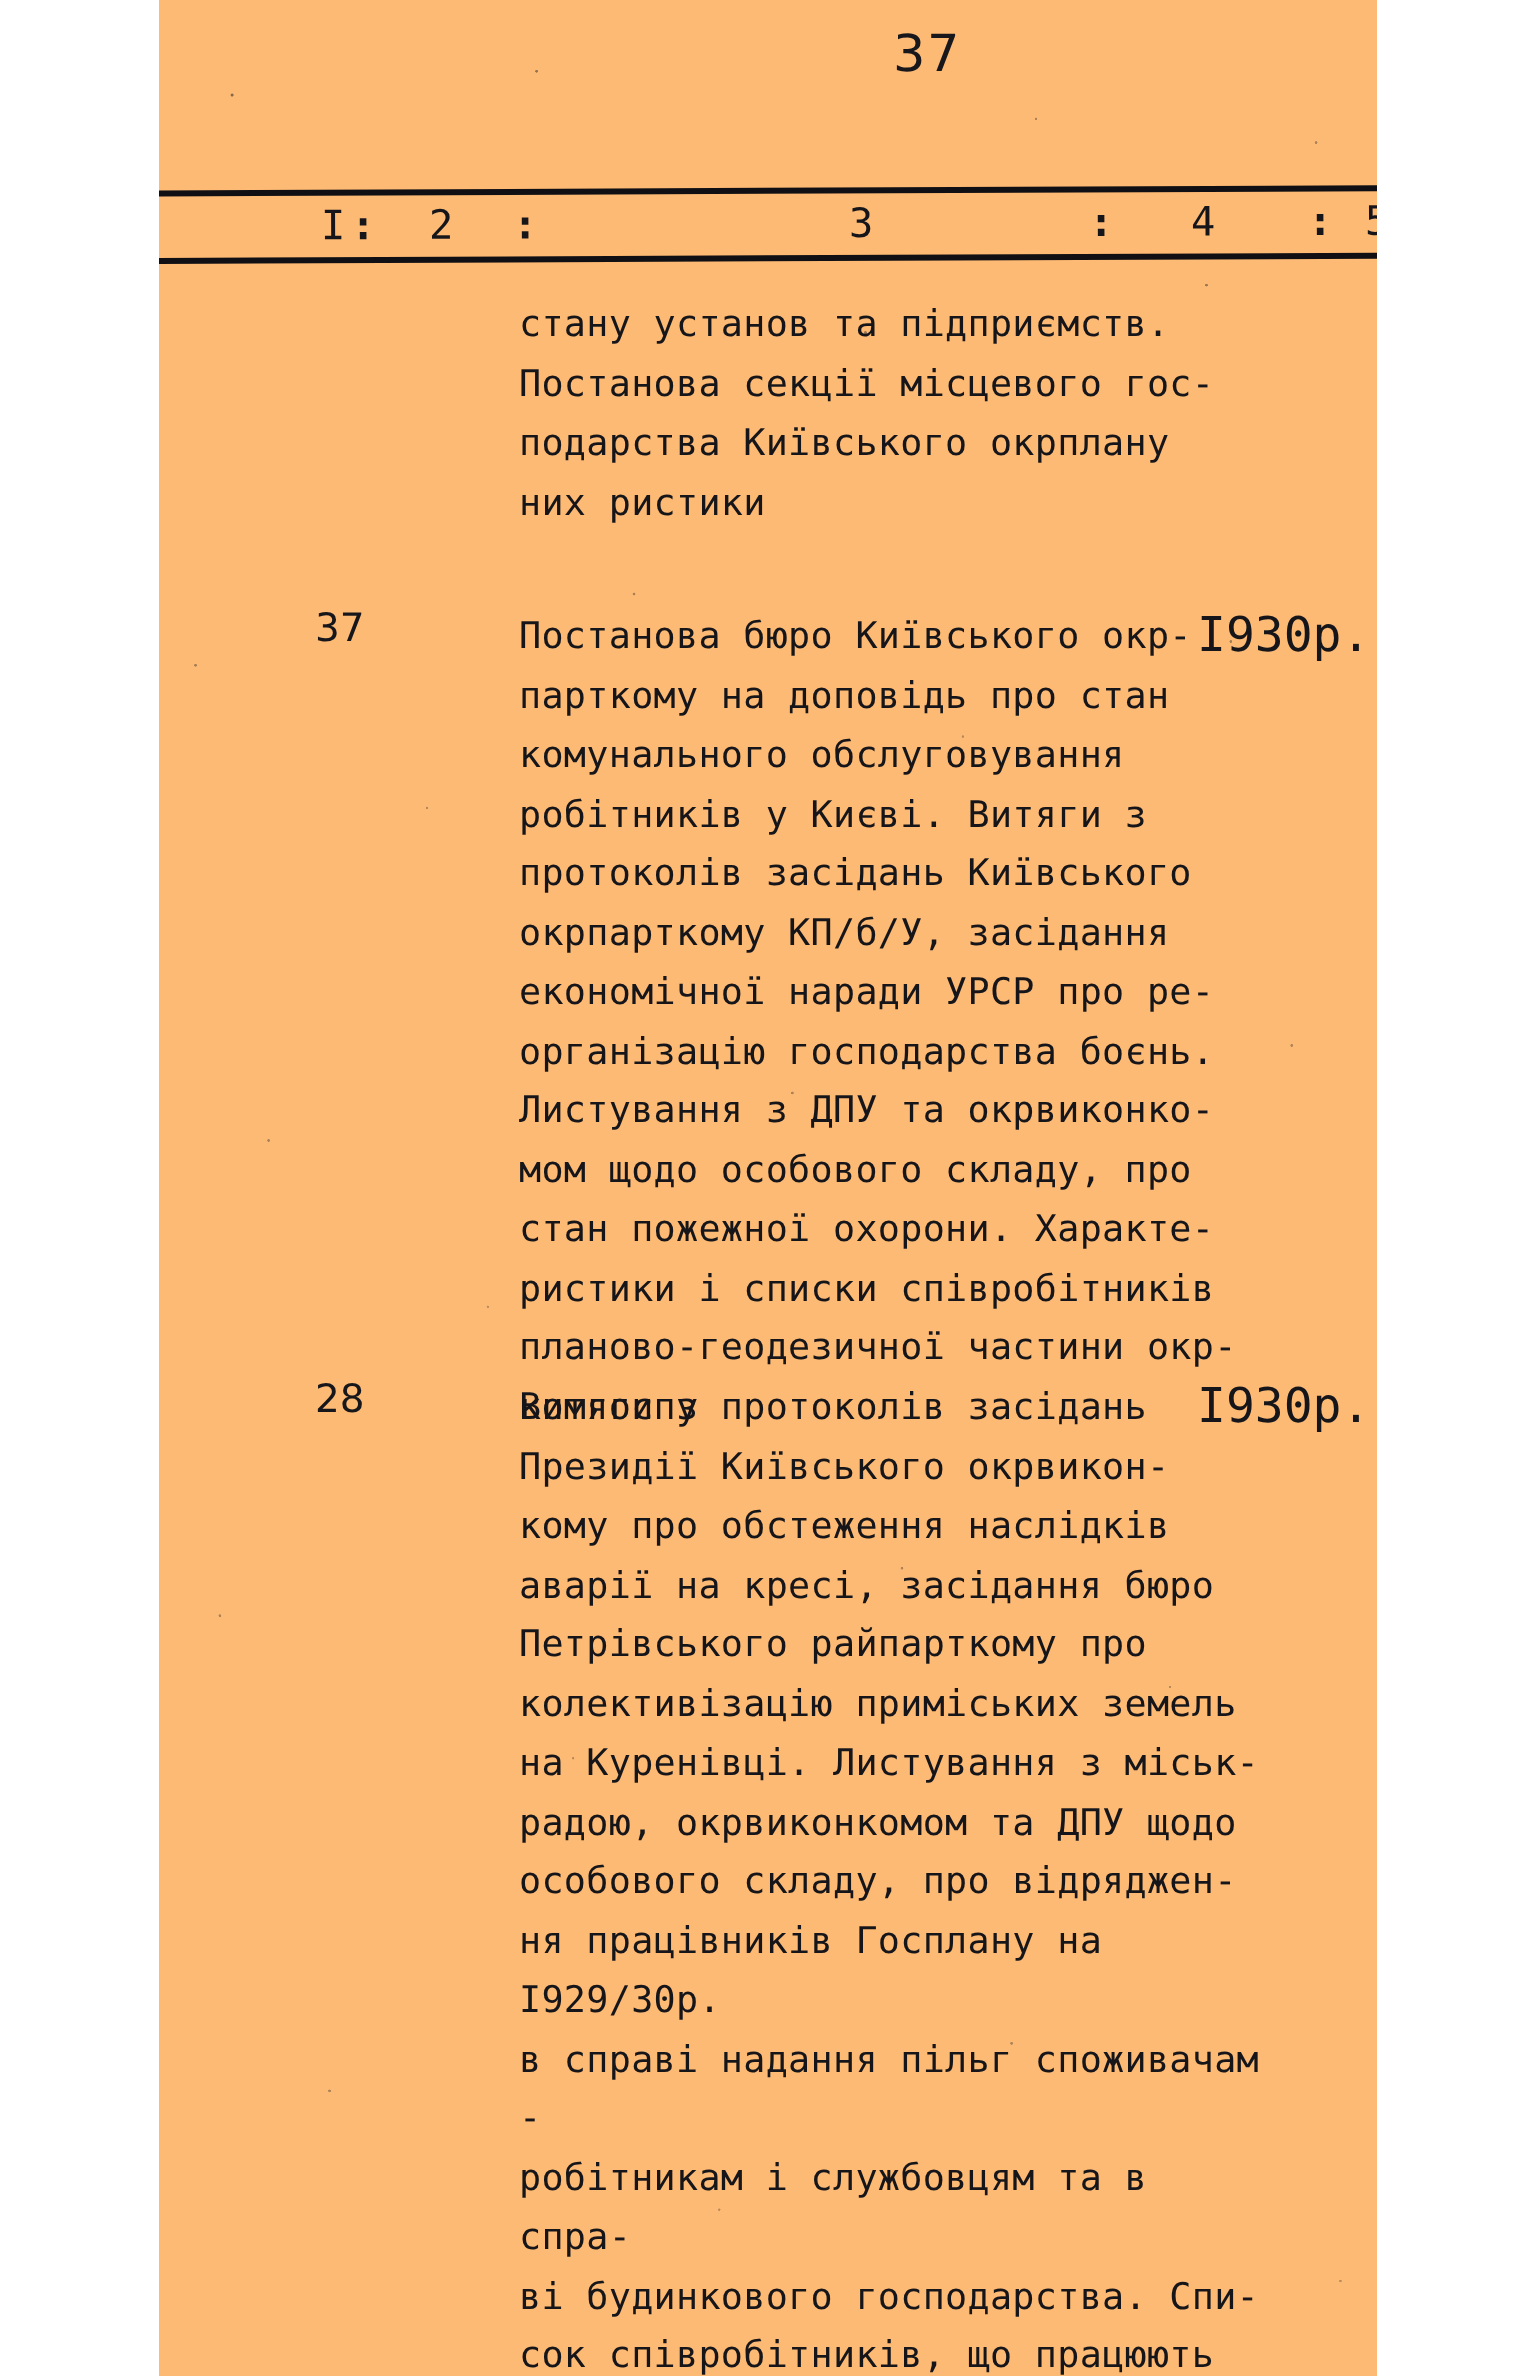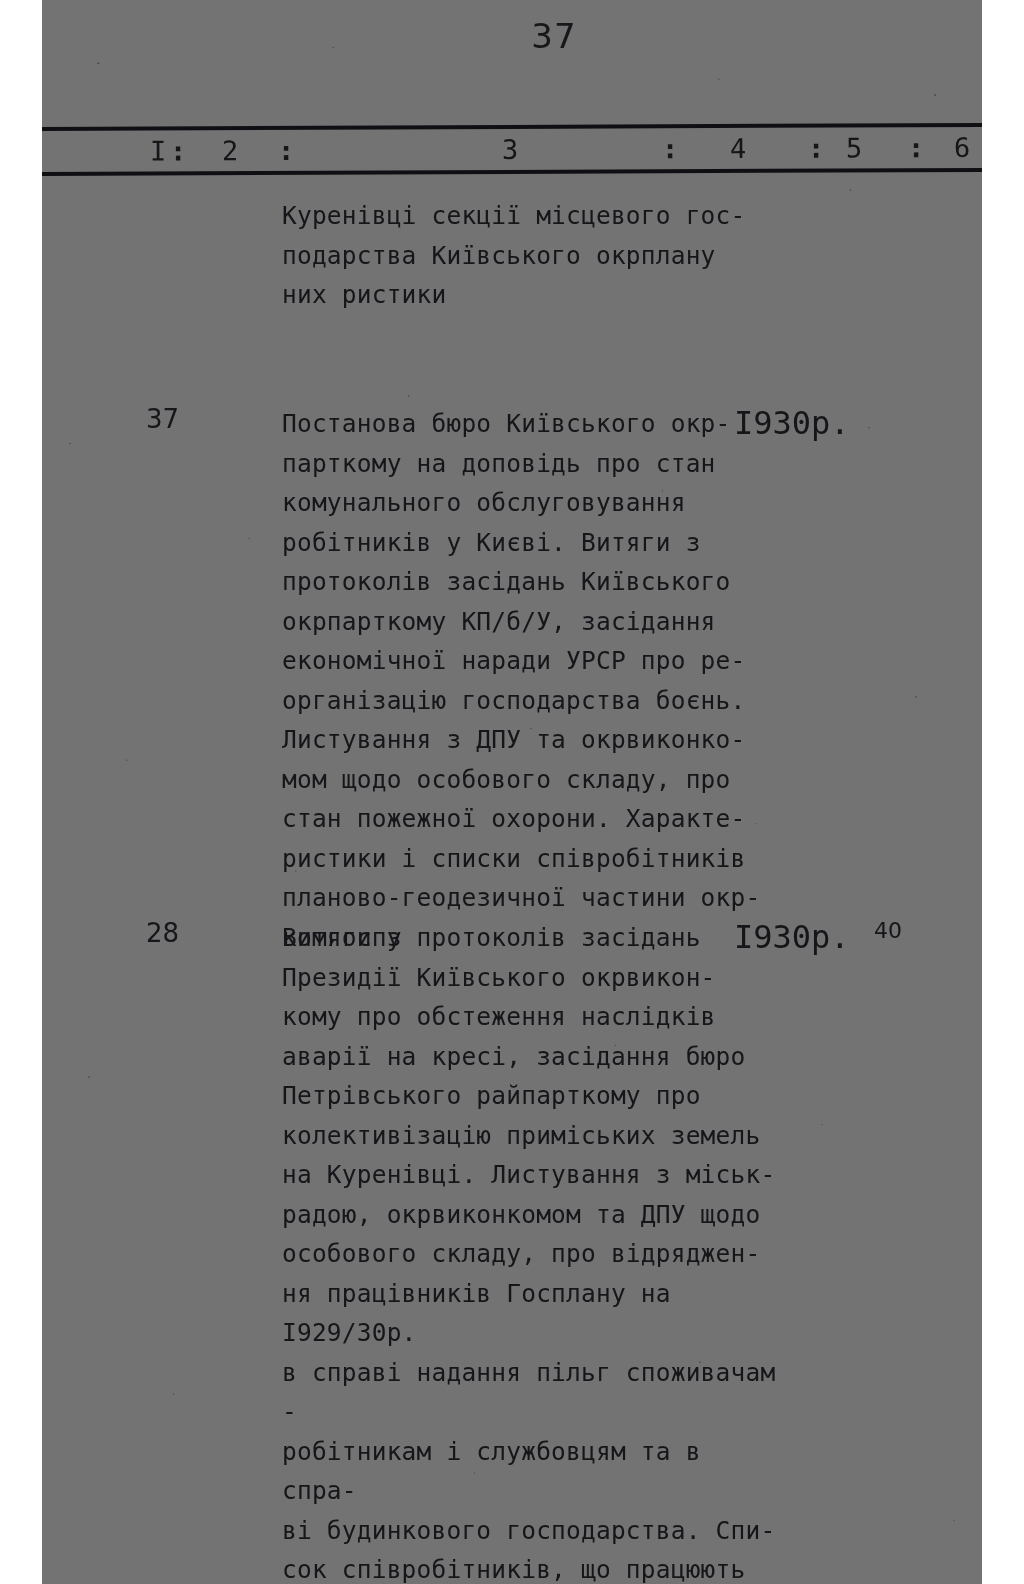--- a/index.html
+++ b/index.html
@@ -4,24 +4,24 @@
 <title>Archival inventory page</title>
 <style>
   html, body {
     margin: 0;
     padding: 0;
     background: #ffffff;
   }
 
   .page {
     position: relative;
-    width: 940px;
+    width: 812px;
     height: 1584px;
     margin: 0 auto;
-    background: #737373;
+    background: #fdba74;
     overflow: hidden;
     font-family: "DejaVu Sans Mono", "Liberation Mono", monospace;
     color: #16161a;
   }
 
   
   .grain {
     position: absolute;
     inset: 0;
     pointer-events: none;
@@ -157,21 +157,21 @@
     <span class="sep" style="left:620px;">:</span>
     <span style="left:688px;">4</span>
     <span class="sep" style="left:766px;">:</span>
     <span style="left:804px;">5</span>
     <span class="sep" style="left:866px;">:</span>
     <span style="left:912px;">6</span>
   </div>
 
   <div class="entry" style="top:196px;">
     <div class="num"></div>
-    <div class="desc"><span class="ln">Куренівці секції місцевого гос-</span><span class="ln">подарства Київського окрплану</span><span class="ln">них ристики</span></div>
+    <div class="desc"><span class="ln">стану установ та підприємств.</span><span class="ln">Постанова секції місцевого гос-</span><span class="ln">подарства Київського окрплану</span><span class="ln">них ристики</span></div>
     <div class="date"></div>
     <div class="sheets"></div>
   </div>
 
   <div class="entry" style="top:404px;">
     <div class="num">37</div>
     <div class="desc"><span class="ln">Постанова бюро Київського окр-</span><span class="ln">парткому на доповідь про стан</span><span class="ln">комунального обслуговування</span><span class="ln">робітників у Києві. Витяги з</span><span class="ln">протоколів засідань Київського</span><span class="ln">окрпарткому КП/б/У, засідання</span><span class="ln">економічної наради УРСР про ре-</span><span class="ln">організацію господарства боєнь.</span><span class="ln">Листування з ДПУ та окрвиконко-</span><span class="ln">мом щодо особового складу, про</span><span class="ln">стан пожежної охорони. Характе-</span><span class="ln">ристики і списки співробітників</span><span class="ln">планово-геодезичної частини окр-</span><span class="ln">комгоспу</span></div>
     <div class="date">I930р.</div>
     <div class="sheets"></div>
   </div>

